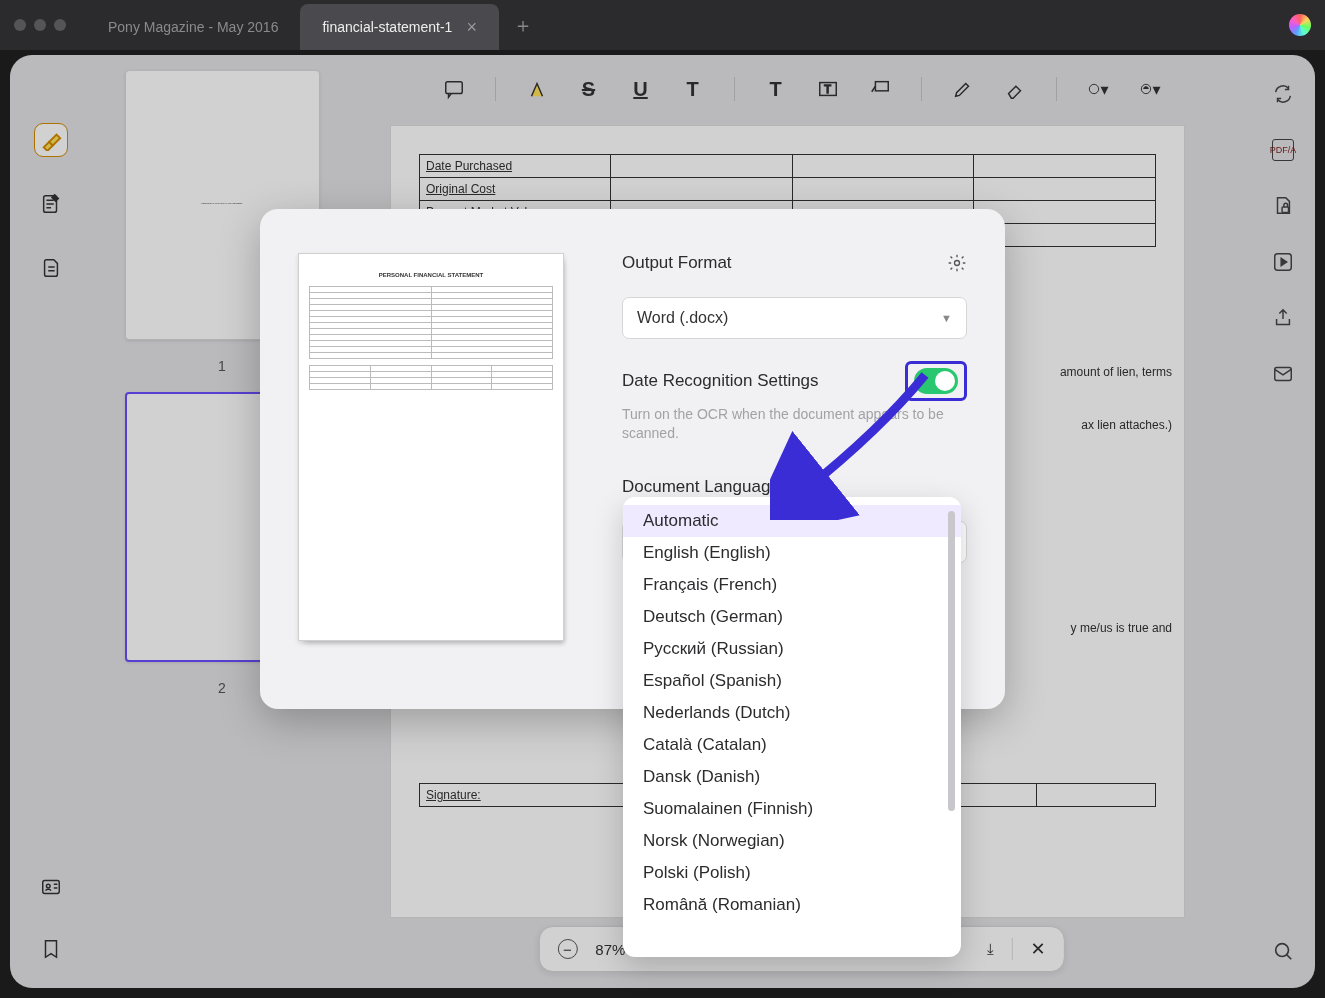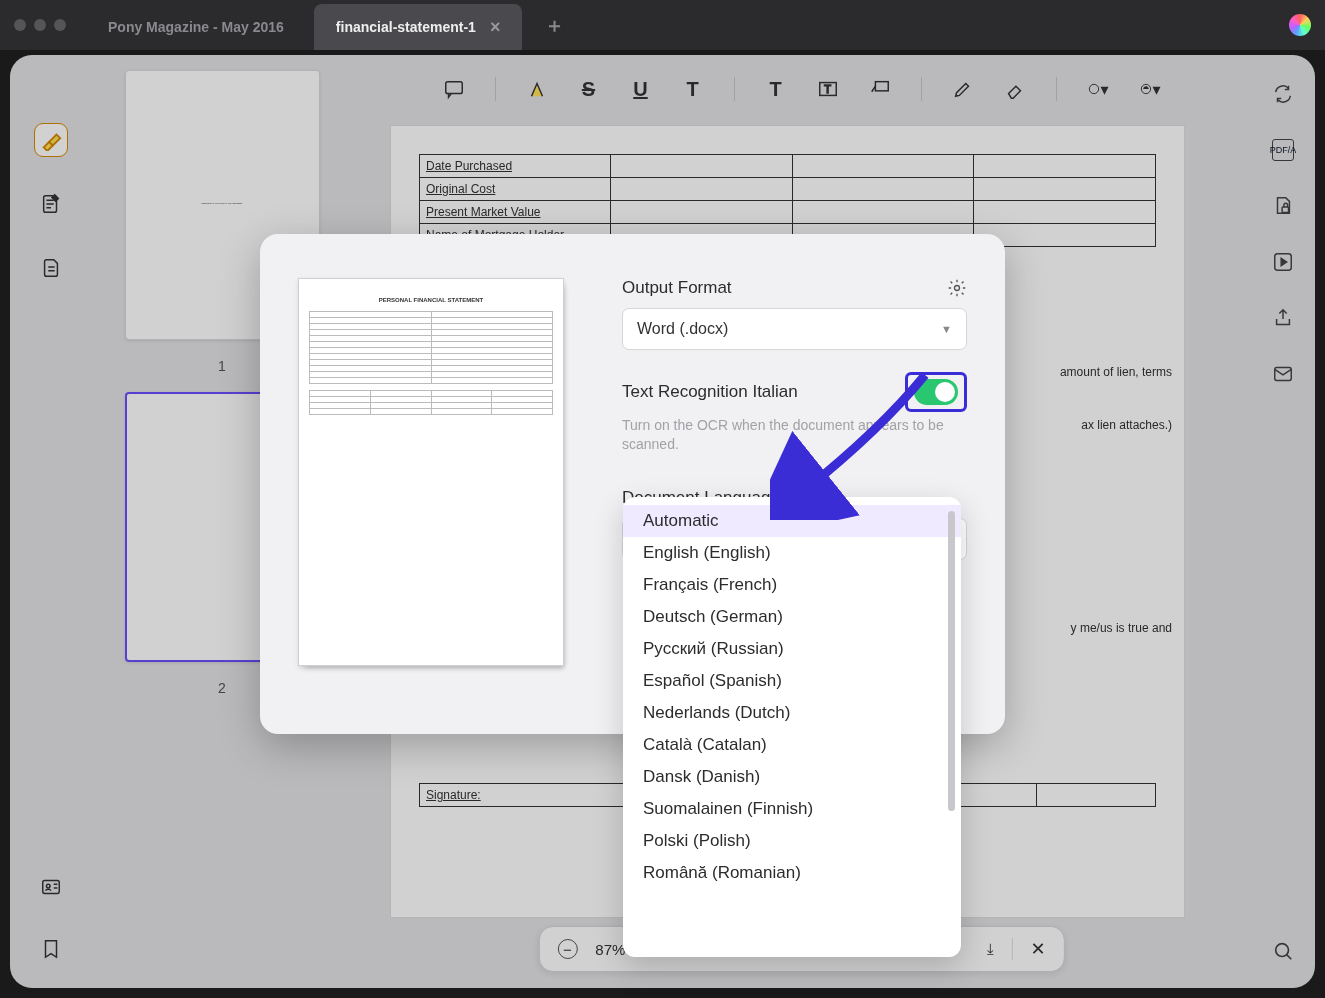--- a/index.html
+++ b/index.html
@@ -2,21 +2,21 @@
 <html><head>
 <meta charset="utf-8">
 <style>
 * { margin: 0; padding: 0; box-sizing: border-box; font-family: -apple-system, BlinkMacSystemFont, "Segoe UI", sans-serif; }
 body { width: 1325px; height: 998px; background: #1a1a1a; overflow: hidden; position: relative; }
 
 
 .titlebar { height: 50px; background: #2b2a2d; display: flex; align-items: center; padding: 0 14px; }
 .traffic { display: flex; gap: 8px; margin-right: 20px; }
 .dot { width: 12px; height: 12px; border-radius: 50%; background: #555; }
-.tabs { display: flex; gap: 8px; flex: 1; align-items: center; font-weight: bold; }
+.tabs { display: flex; gap: 0; flex: 1; align-items: center; }
 .tab { padding: 10px 22px; height: 46px; margin-top: 4px; color: #aaa; font-size: 14px; display: flex; align-items: center; border-radius: 8px 8px 0 0; gap: 14px; }
 .tab.inactive { color: #8a8a8e; }
 .tab.active { background: #4a494d; color: #eee; }
 .tab .close { color: #999; font-size: 18px; }
 .plus { color: #888; margin-left: 14px; font-size: 20px; }
 .logo { width: 22px; height: 22px; margin-left: auto; background: conic-gradient(from 0deg, #ff5e5e,#ffd25e,#6aff5e,#5effd2,#5e9dff,#c15eff,#ff5ec1,#ff5e5e); border-radius: 50%; }
 
 
 .app { position: absolute; top: 55px; left: 10px; right: 10px; bottom: 10px; border-radius: 22px; background: #e3e3e6; display: flex; }
 .dim { position:absolute; inset:0; background: rgba(0,0,0,0.18); border-radius:22px; pointer-events:none; }
@@ -33,40 +33,40 @@
 .thumb-label { color:#555; font-size:14px; }
 .thumb-inner { transform: scale(0.22); width: 820px; color:#333; font-size:11px; }
 
 .doc-area { flex: 1; background:#e3e3e6; position:relative; }
 .toolbar { position:absolute; top:22px; left:50%; transform:translateX(-50%); display:flex; gap:30px; align-items:center; }
 .tool { width:22px; height:22px; color:#333; display:flex; align-items:center; justify-content:center; }
 .doc-page { position:absolute; top:70px; left:38px; right:66px; bottom:70px; background:#fff; border:1px solid #ddd; padding: 28px; font-size:12px; color:#333; overflow:hidden; }
 .doc-page table { border-collapse: collapse; width:100%;text-decoration:underline; }
 .doc-page td { border:1px solid #333; padding:4px 6px; }
 
-.rightrail { width: 64px; padding-top: 28px; display:flex; flex-direction:column; align-items:center; gap: 34px; color:#0f172a; }
+.rightrail { width: 64px; padding-top: 28px; display:flex; flex-direction:column; align-items:center; gap: 34px; color:#7f1d1d; }
 .rightrail .ri { width:22px; height:22px; display:flex; align-items:center; justify-content:center; font-size:11px; }
 .rightrail .rb { margin-top:auto; margin-bottom:26px; }
 
 .zoombar { position:absolute; bottom:16px; left:50%; transform:translateX(-50%); background:#fff; border:1px solid #d6d6d8; border-radius:14px; height:46px; display:flex; align-items:center; padding:0 18px; gap:18px; font-size:15px; color:#333; box-shadow:0 2px 6px rgba(0,0,0,0.08); }
 .zoombar .div { width:1px; height:22px; background:#ddd; }
 
 
-.dialog { position:absolute; top:234px; left:260px; width:745px; height:500px; background:#f1f1f3; border-radius:18px; box-shadow:0 12px 40px rgba(0,0,0,0.25); display:flex; padding: 44px 38px 30px 38px; gap: 34px; z-index:50; }
+.dialog { position:absolute; top:209px; left:260px; width:745px; height:500px; background:#f1f1f3; border-radius:18px; box-shadow:0 12px 40px rgba(0,0,0,0.25); display:flex; padding: 44px 38px 30px 38px; gap: 34px; z-index:50; }
 .dlg-preview { position:relative; width:290px; height:400px; }
 .dlg-pg { position:absolute; background:#fff; border:1px solid #d0d0d0; box-shadow:0 2px 5px rgba(0,0,0,0.1); }
 .dlg-pg.a { top:8px; left:8px; width:258px; height:380px; }
 .dlg-pg.b { top:4px; left:4px; width:262px; height:384px; }
 .dlg-pg.c { top:0; left:0; width:266px; height:388px; padding:10px; font-size:6px; color:#333; }
 .dlg-pg.c table{border-collapse:collapse;width:100%;} .dlg-pg.c td{border:1px solid #bbb; height:6px;}
 .dlg-form { flex:1; display:flex; flex-direction:column; }
 .dlg-row { display:flex; align-items:center; justify-content:space-between; }
 .dlg-h { font-size:17px; color:#2c2c2e; font-weight:500; }
 .dlg-sub { font-size:14px; color:#a2a2a6; margin-top:4px; line-height:1.35; }
-.select { margin-top:10px; height:42px; background:#fff; border:1px solid #d6d6d8; border-radius:7px; display:flex; align-items:center; padding:0 14px; font-size:16px; color:#333; position:relative; }
+.select { margin-top:24px; height:42px; background:#fff; border:1px solid #d6d6d8; border-radius:7px; display:flex; align-items:center; padding:0 14px; font-size:16px; color:#333; position:relative; }
 .select .chev { margin-left:auto; color:#888; font-size:11px; }
 .gear { width:20px; height:20px; color:#555; }
 .toggle-wrap { width:62px; height:40px; border:3px solid #3b2dd6; border-radius:6px; display:flex; align-items:center; justify-content:center; }
 .toggle { width:44px; height:26px; background:#29c76f; border-radius:13px; position:relative; }
 .toggle::after { content:''; position:absolute; right:3px; top:3px; width:20px; height:20px; background:#fff; border-radius:50%; }
 
 
 .dropdown { position:absolute; top:497px; left:623px; width:338px; height:460px; background:#fff; border-radius:12px; box-shadow:0 10px 30px rgba(0,0,0,0.18); z-index:60; padding: 8px 0; overflow:hidden; }
 .dropdown .dd-item { padding: 6px 20px; font-size:17px; color:#2c2c2e; cursor:pointer; }
 .dropdown .dd-item.sel { background:#efeaff; }
@@ -440,21 +440,21 @@
             <circle cx="12" cy="12" r="3"></circle>
             <path d="M12 2v3M12 19v3M4.2 4.2l2.1 2.1M17.7 17.7l2.1 2.1M2 12h3M19 12h3M4.2 19.8l2.1-2.1M17.7 6.3l2.1-2.1"></path>
           </svg></span>
     </div>
     <div class="select">
       <span>Word (.docx)</span>
       <span class="chev">▼</span>
     </div>
 
     <div class="dlg-row" style="margin-top:22px">
-      <span class="dlg-h">Text Recognition Italian</span>
+      <span class="dlg-h">Date Recognition Settings</span>
       <div class="toggle-wrap">
         <div class="toggle"></div>
       </div>
     </div>
     <div class="dlg-sub">Turn on the OCR when the document appears to be scanned.</div>
 
     <div class="dlg-h" style="margin-top:34px">Document Language</div>
     <div class="select">
       <span>Automatic</span>
       <span class="chev">▲</span>
@@ -475,16 +475,17 @@
   <div class="dd-item sel">Automatic</div>
   <div class="dd-item">English (English)</div>
   <div class="dd-item">Français (French)</div>
   <div class="dd-item">Deutsch (German)</div>
   <div class="dd-item">Русский (Russian)</div>
   <div class="dd-item">Español (Spanish)</div>
   <div class="dd-item">Nederlands (Dutch)</div>
   <div class="dd-item">Català (Catalan)</div>
   <div class="dd-item">Dansk (Danish)</div>
   <div class="dd-item">Suomalainen (Finnish)</div>
+  <div class="dd-item">Norsk (Norwegian)</div>
   <div class="dd-item">Polski (Polish)</div>
   <div class="dd-item">Română (Romanian)</div>
   <div class="ddscroll"></div>
 </div>
 
 </body></html>

